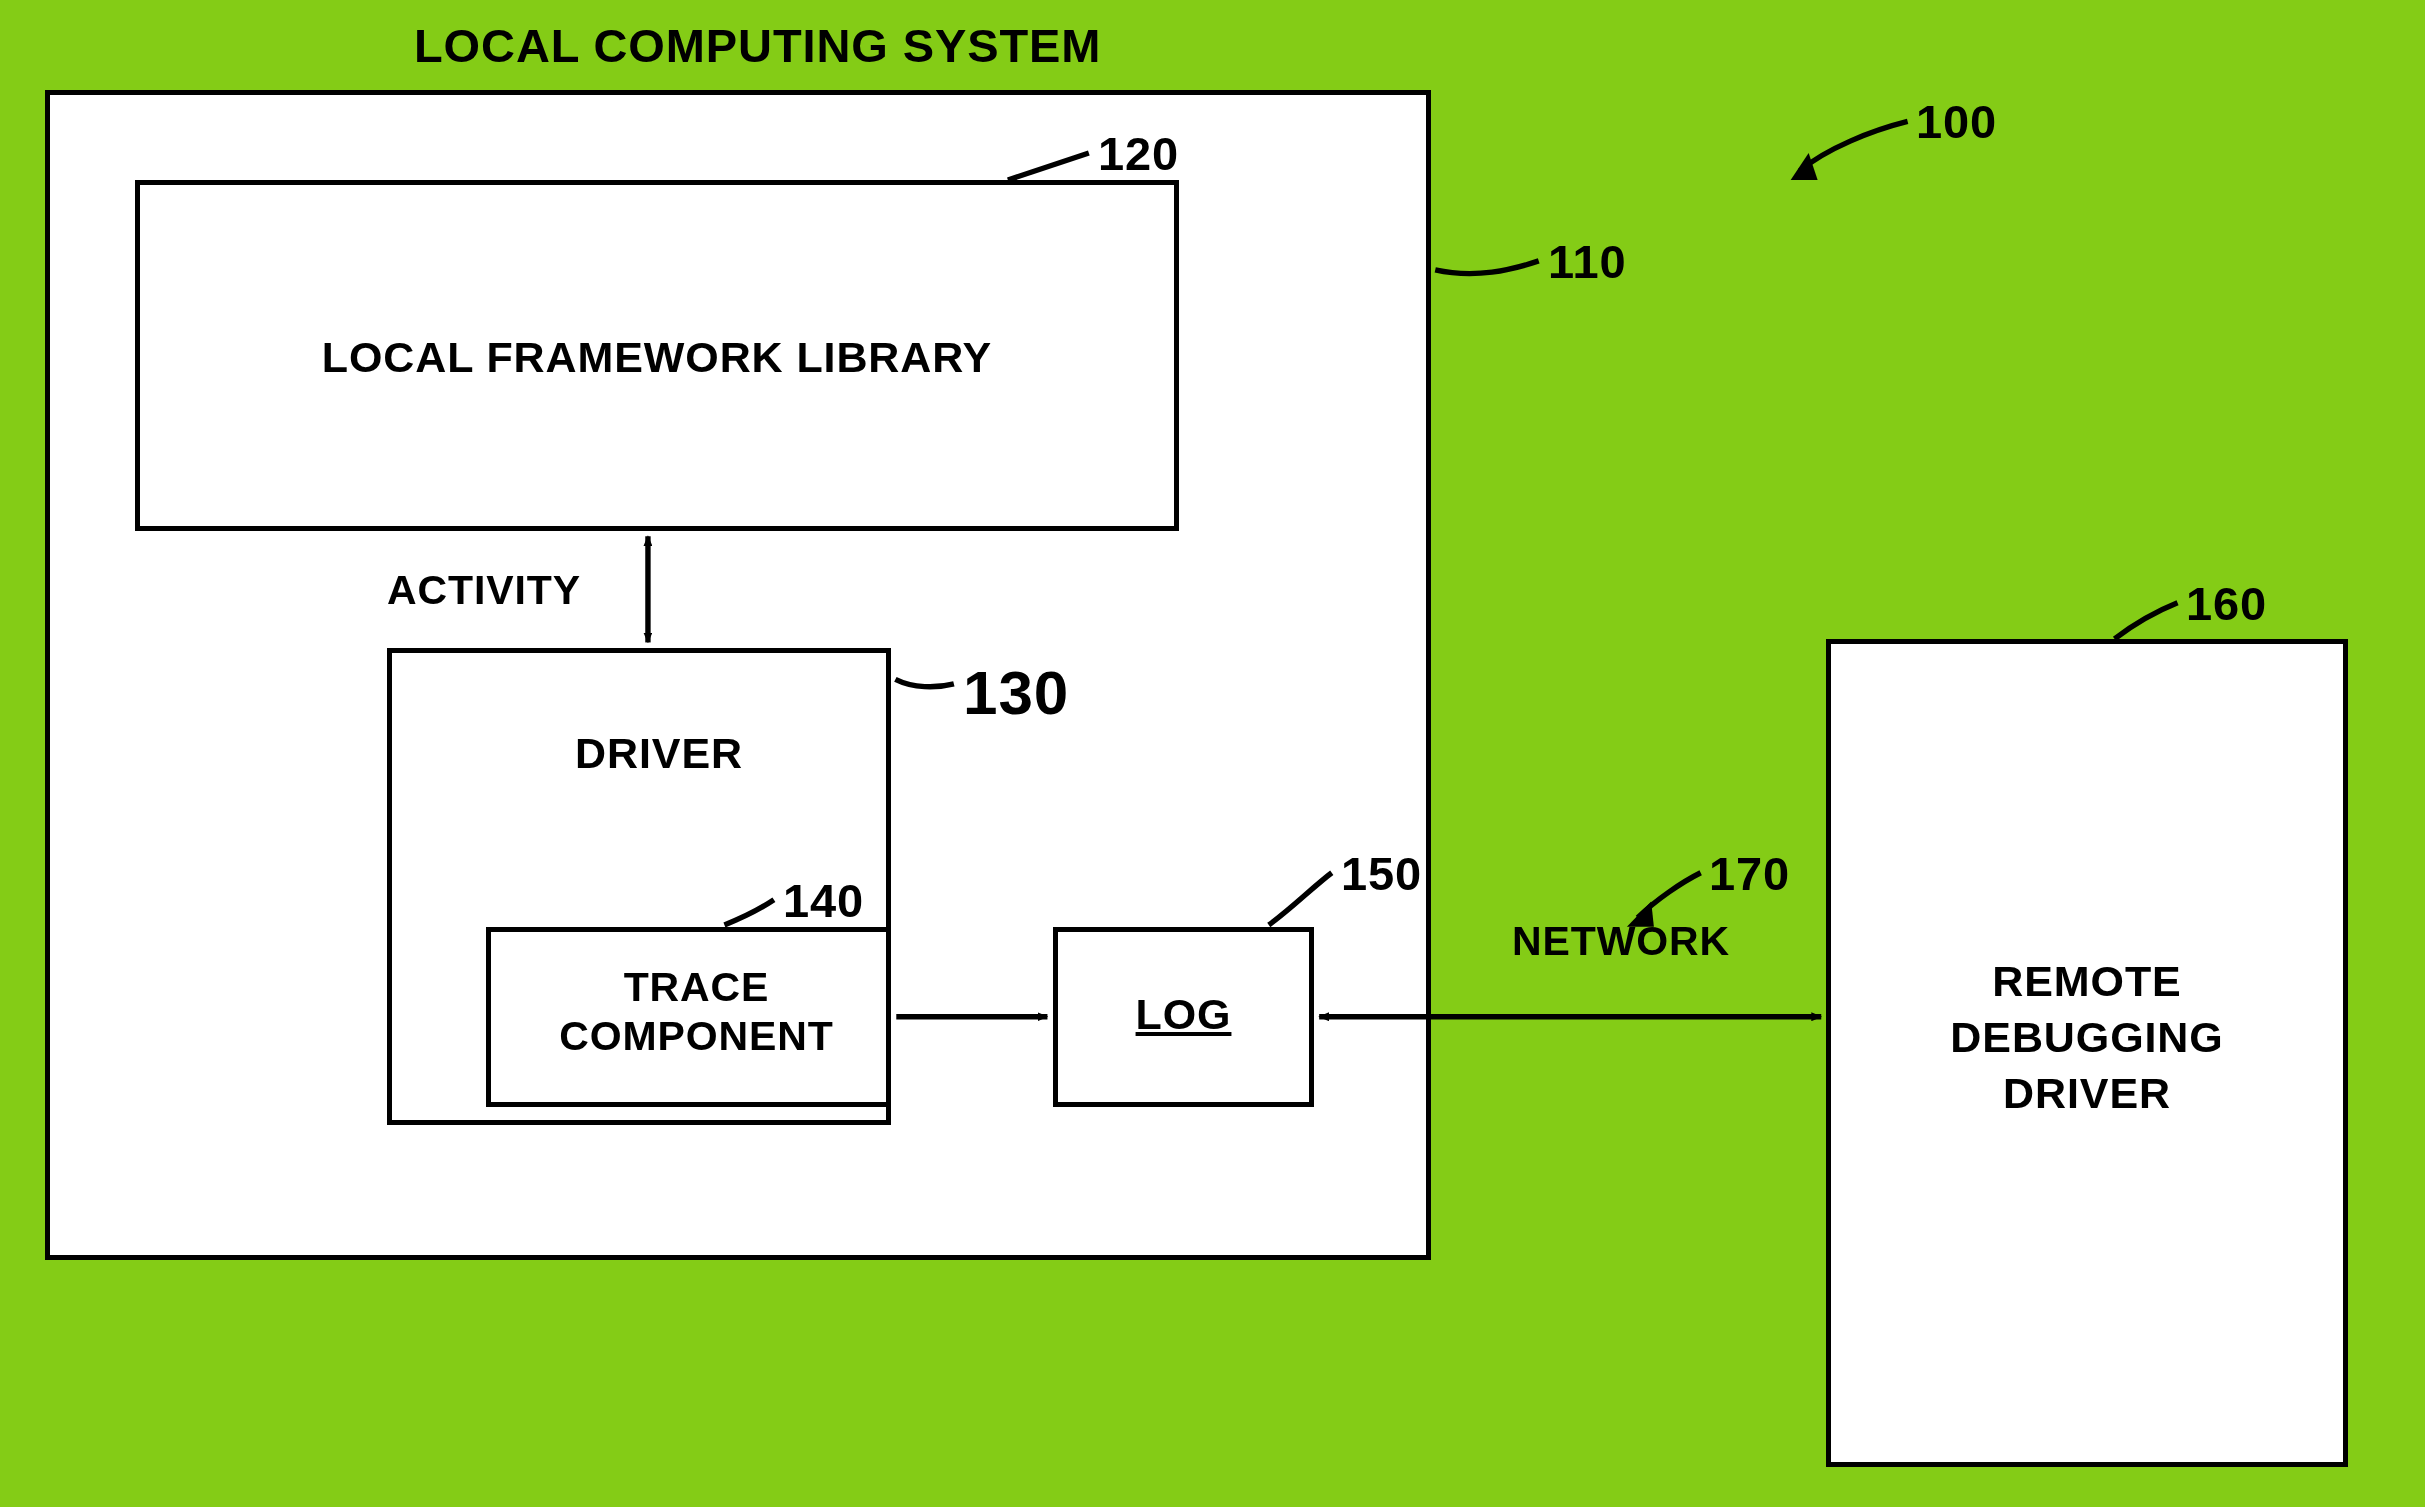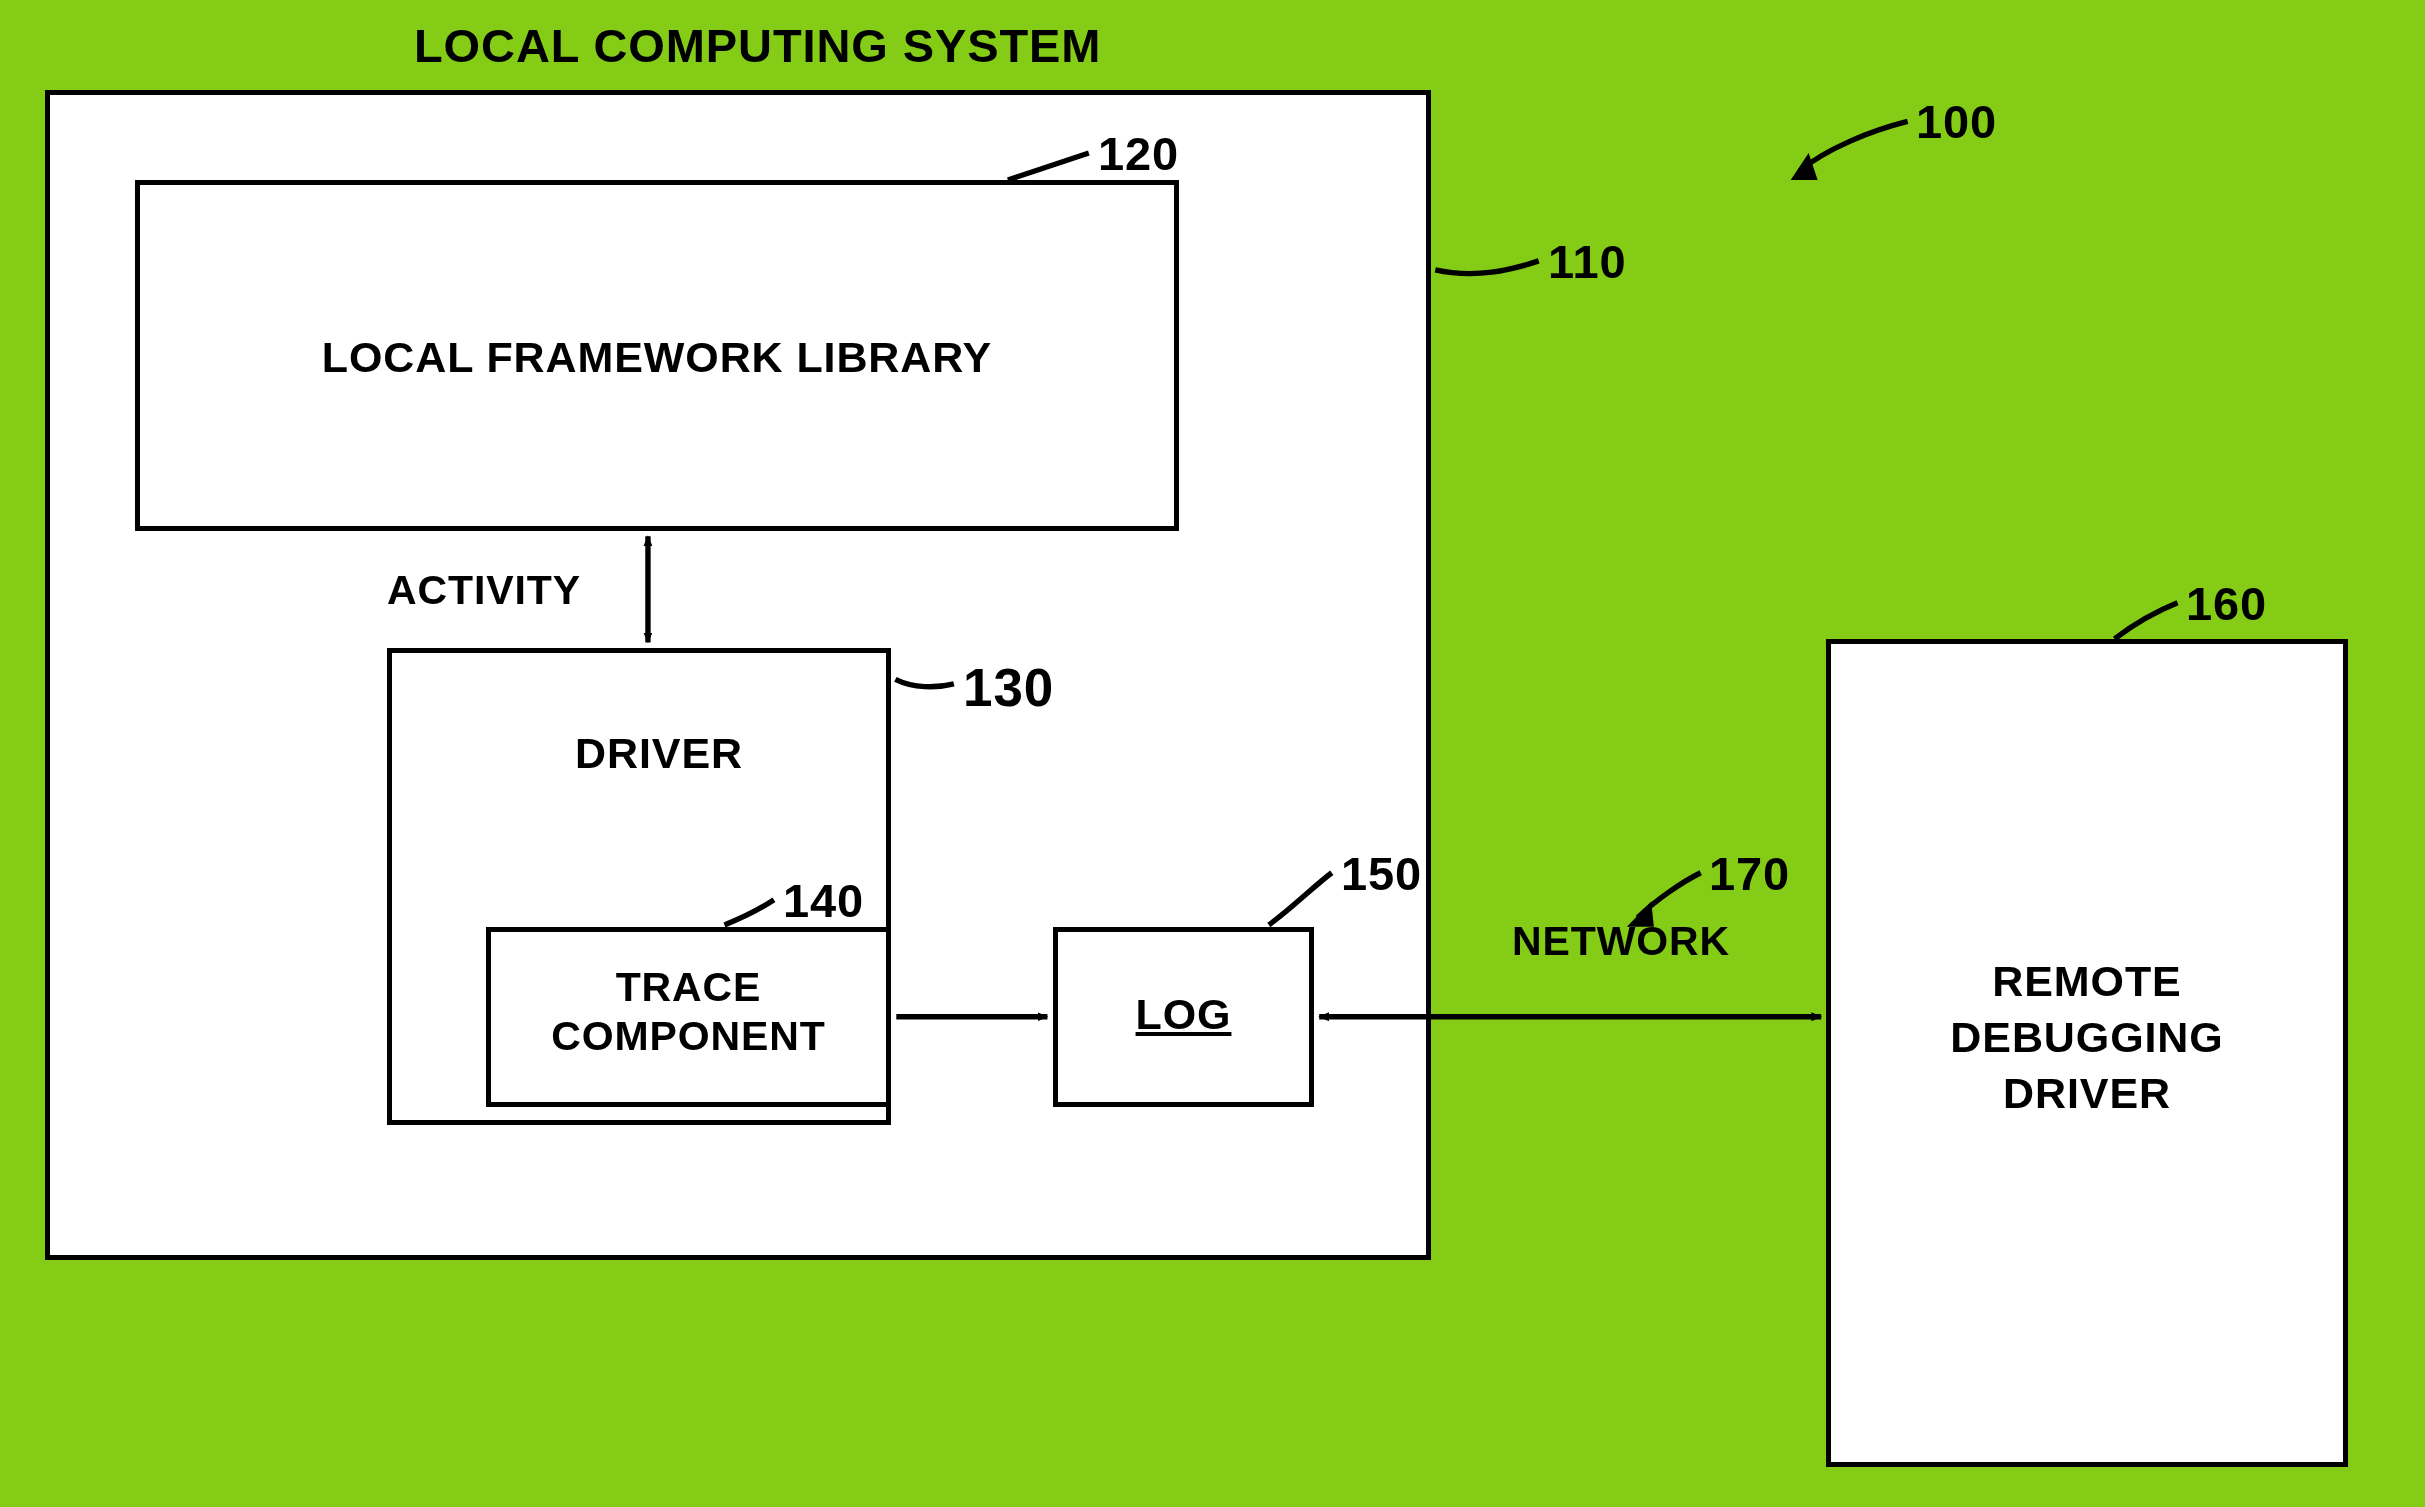--- a/index.html
+++ b/index.html
@@ -62,39 +62,39 @@
 
   <div class="box" style="left:45px; top:90px; width:1386px; height:1170px;"></div>
 
   <div class="box" style="left:135px; top:180px; width:1044px; height:351px;"></div>
   <div class="label center" style="left:135px; top:333px; width:1044px; font-size:43px; text-align:center;">LOCAL FRAMEWORK LIBRARY</div>
 
   <div class="box" style="left:387px; top:648px; width:504px; height:477px;"></div>
   <div class="label center" style="left:387px; top:729px; width:504px; font-size:43px; text-align:center;padding-left:20px;">DRIVER</div>
 
   <div class="box" style="left:486px; top:927px; width:405px; height:180px;"></div>
-  <div class="label center" style="left:486px; top:963px; width:405px; font-size:41px; text-align:center; line-height:1.2;">TRACE
+  <div class="label center" style="left:486px; top:963px; width:405px; font-size:41px; text-align:center; line-height:1.2;padding-left:8px;">TRACE
 COMPONENT</div>
 
   <div class="box" style="left:1053px; top:927px; width:261px; height:180px;"></div>
   <div class="label center" style="left:1053px; top:990px; width:261px; font-size:43px; text-align:center;text-decoration:underline;">LOG</div>
 
   <div class="box" style="left:1826px; top:639px; width:522px; height:828px;"></div>
   <div class="label center" style="left:1826px; top:954px; width:522px; font-size:43px; text-align:center; line-height:1.3;">REMOTE
 DEBUGGING
 DRIVER</div>
 
   <div class="label" style="left:387px; top:567px; font-size:41px;">ACTIVITY</div>
 
   <div class="label" style="left:1512px; top:918px; font-size:41px;">NETWORK</div>
 
   <div class="reflabel" style="left:1916px; top:94px; font-size:47px;">100</div>
   <div class="reflabel" style="left:1548px; top:234px; font-size:47px;">110</div>
   <div class="reflabel" style="left:1098px; top:126px; font-size:47px;">120</div>
-  <div class="reflabel" style="left:963px; top:657px; font-size:53px;text-align:right;">130</div>
+  <div class="reflabel" style="left:963px; top:657px; font-size:62px;text-align:right;">130</div>
   <div class="reflabel" style="left:783px; top:873px; font-size:47px;">140</div>
   <div class="reflabel" style="left:1341px; top:846px; font-size:47px;">150</div>
   <div class="reflabel" style="left:2186px; top:576px; font-size:47px;">160</div>
   <div class="reflabel" style="left:1709px; top:846px; font-size:47px;">170</div>
 
   <svg class="overlay" viewBox="0 0 2696 1676">
     <defs>
       <marker id="arrowhead" markerWidth="12" markerHeight="10" refX="11" refY="5" orient="auto" markerUnits="userSpaceOnUse">
         <polygon points="0,0 12,5 0,10" class="fill"></polygon>
       </marker>

